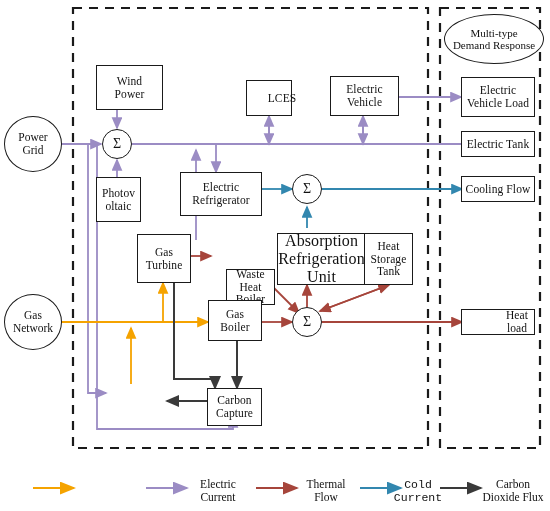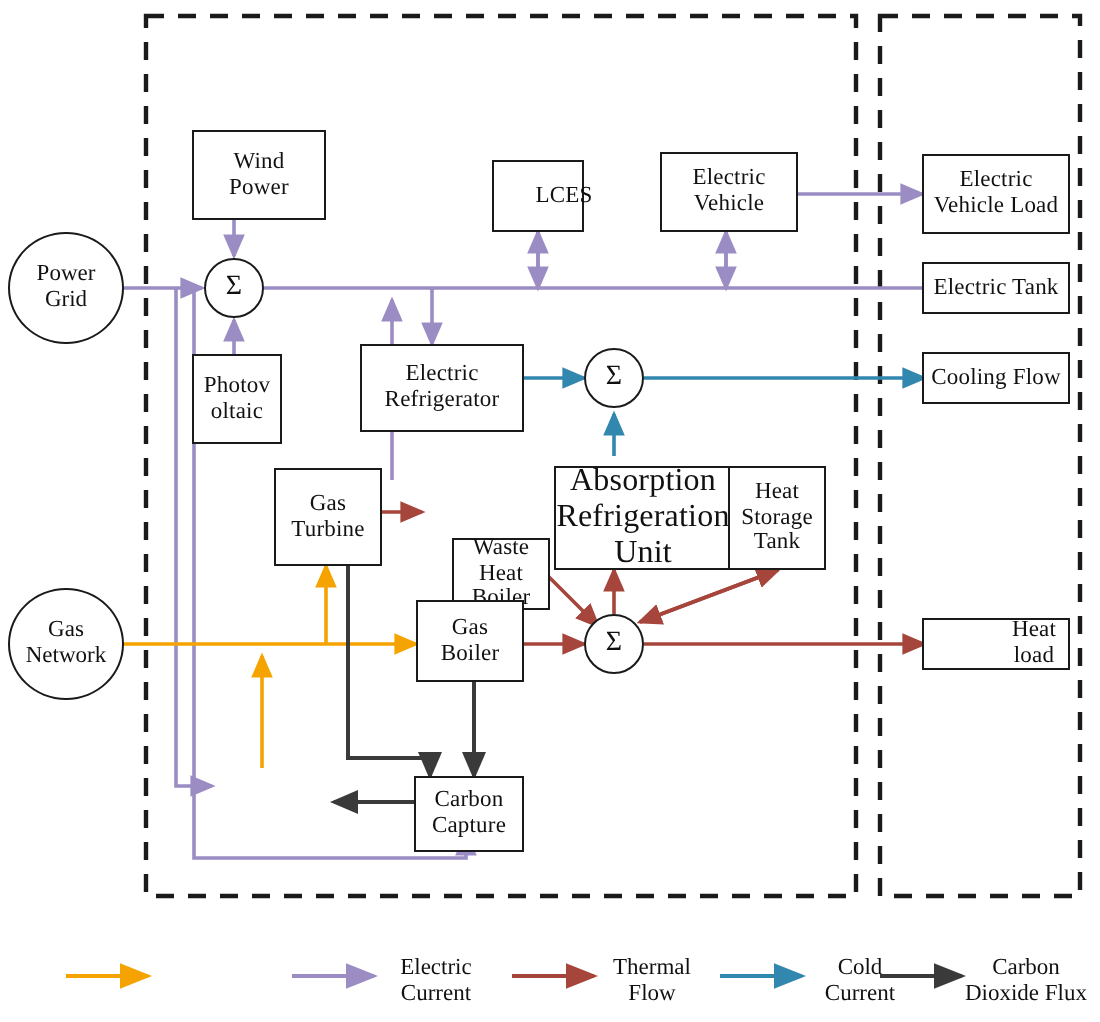--- a/index.html
+++ b/index.html
@@ -100,20 +100,21 @@
 
     <path d="M33,488 L74,488" stroke="#F5A300" stroke-width="2" fill="none" marker-end="url(#agl)"></path>
     <path d="M146,488 L187,488" stroke="#9B8CC4" stroke-width="2" fill="none" marker-end="url(#ael)"></path>
     <path d="M256,488 L297,488" stroke="#A6453B" stroke-width="2" fill="none" marker-end="url(#atl)"></path>
     <path d="M360,488 L401,488" stroke="#3287AF" stroke-width="2" fill="none" marker-end="url(#acl)"></path>
     <path d="M440,488 L481,488" stroke="#3A3A3A" stroke-width="2" fill="none" marker-end="url(#akl)"></path>
   </svg>
 
   <div class="ellipse" style="left:4px;top:116px;width:58px;height:56px;">Power<br>Grid</div>
   <div class="ellipse" style="left:4px;top:294px;width:58px;height:56px;">Gas<br>Network</div>
+  <div class="ellipse" style="left:444px;top:14px;width:100px;height:50px;font-size:11px;">Multi-type<br>Demand Response</div>
 
   <div class="node" style="left:96px;top:65px;width:67px;height:45px;">Wind<br>Power</div>
   <div class="node" style="left:96px;top:177px;width:45px;height:45px;">Photov<br>oltaic</div>
   <div class="node" style="left:246px;top:80px;width:46px;height:36px;padding-left:28px;">LCES</div>
   <div class="node" style="left:330px;top:76px;width:69px;height:40px;">Electric<br>Vehicle</div>
   <div class="node" style="left:180px;top:172px;width:82px;height:44px;">Electric<br>Refrigerator</div>
   <div class="node" style="left:137px;top:234px;width:54px;height:49px;">Gas<br>Turbine</div>
   <div class="node" style="left:226px;top:233px;width:49px;height:36px;margin-top:36px;">Waste<br>Heat<br>Boiler</div>
   <div class="node" style="left:277px;top:233px;width:89px;height:52px;font-size:16px;">Absorption<br>Refrigeration<br>Unit</div>
   <div class="node" style="left:364px;top:233px;width:49px;height:52px;">Heat<br>Storage<br>Tank</div>
@@ -124,16 +125,16 @@
   <div class="node" style="left:461px;top:131px;width:74px;height:26px;">Electric Tank</div>
   <div class="node" style="left:461px;top:176px;width:74px;height:26px;">Cooling Flow</div>
   <div class="node" style="left:461px;top:309px;width:74px;height:26px;padding-left:40px;">Heat load</div>
 
   <div class="sumnode" style="left:102px;top:129px;">Σ</div>
   <div class="sumnode" style="left:292px;top:174px;">Σ</div>
   <div class="sumnode" style="left:292px;top:307px;">Σ</div>
 
   <div class="legend" style="left:186px;top:478px;width:64px;">Electric<br>Current</div>
   <div class="legend" style="left:296px;top:478px;width:60px;">Thermal<br>Flow</div>
-  <div class="legend" style="left:404px;top:478px;width:52px;">Cold<br>Current</div>
+  <div class="legend" style="left:392px;top:478px;width:52px;font-family:Liberation Mono, monospace;">Cold<br>Current</div>
   <div class="legend" style="left:476px;top:478px;width:74px;">Carbon<br>Dioxide Flux</div>
 
 </div>
 
 </body></html>

